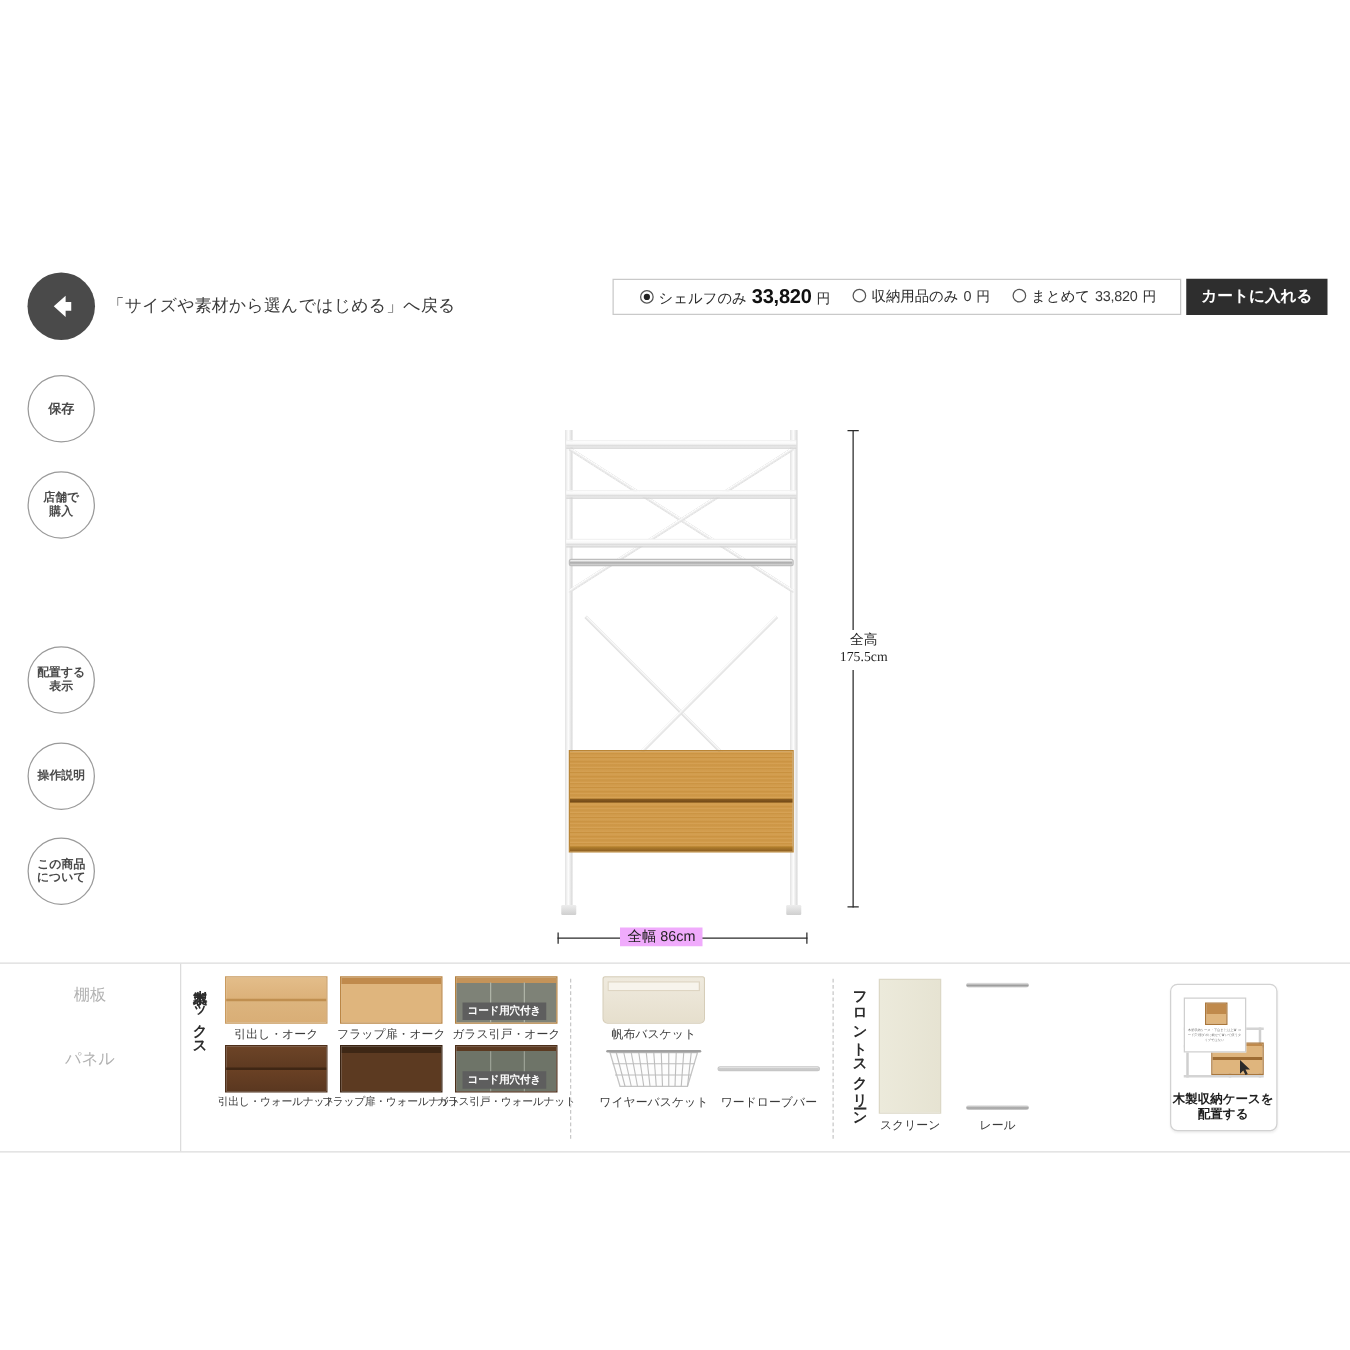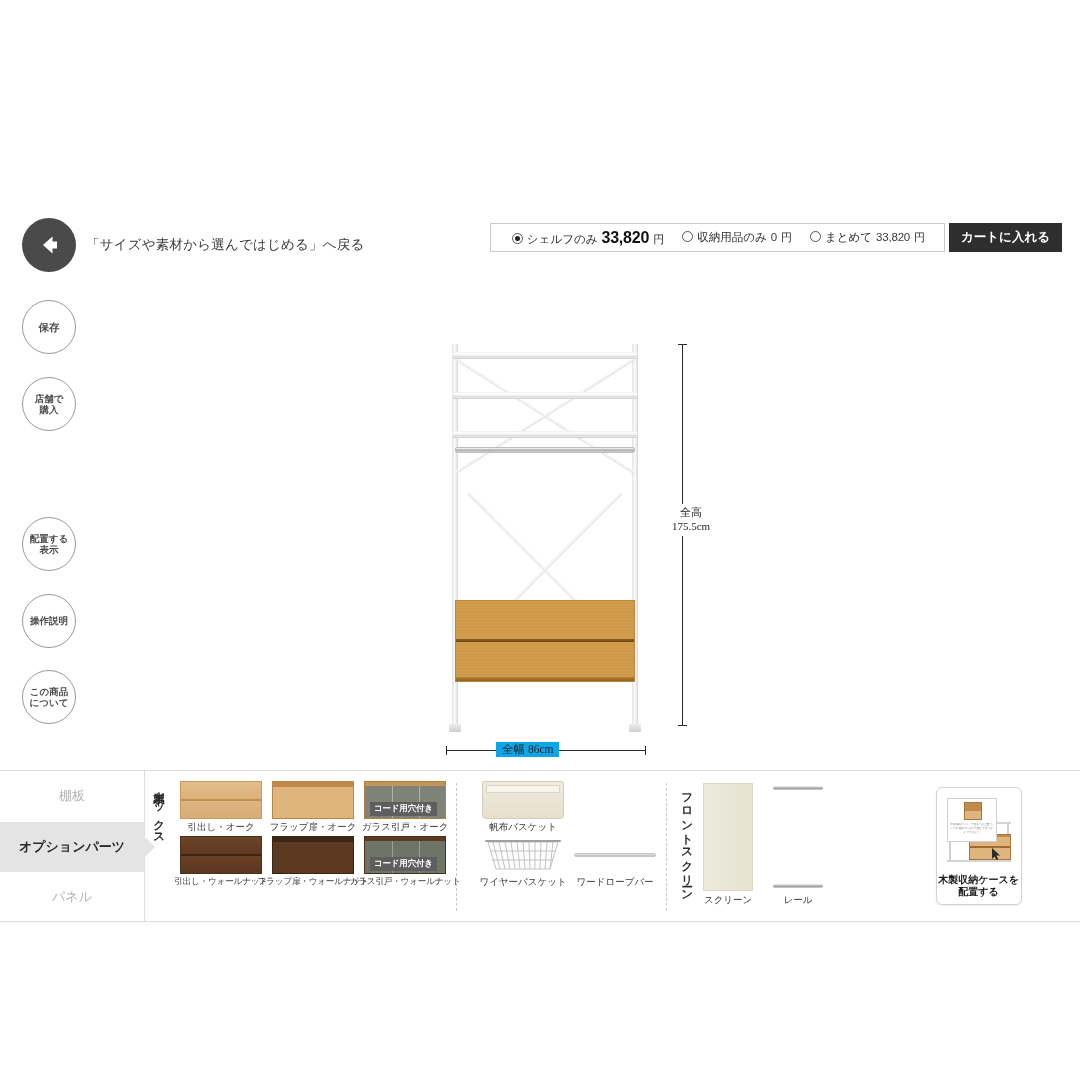--- a/index.html
+++ b/index.html
@@ -107,22 +107,22 @@
   .dim-v .cap.t { top: 0; } .dim-v .cap.b { bottom: 0; }
   .dim-v-label {
     position: absolute; left: 660px; top: 232px; width: 62px; text-align: center;
     font-family: "Liberation Serif", "DejaVu Serif", serif;
     font-size: 11px; color: #1f1f1f; line-height: 1.25; background: #fff; padding: 2px 0;
   }
   .dim-h { position: absolute; left: 446px; top: 478px; width: 200px; height: 1px; background: #2a2a2a; }
   .dim-h .cap { position: absolute; top: -4px; width: 1px; height: 9px; background: #2a2a2a; }
   .dim-h .cap.l { left: 0; } .dim-h .cap.r { right: 0; }
   .dim-h-label {
-    position: absolute; left: 496px; top: 470px; background: #0ea5e9; padding: 0 6px;
-    font-family: Liberation Serif, serif; font-size: 11.5px; color: #1f1f1f;
+    position: absolute; left: 496px; top: 470px; background: #f0abfc; padding: 0 6px;
+    font-family: Liberation Sans, sans-serif; font-size: 11.5px; color: #1f1f1f;
   }
 
   
   #bottombar {
     position: absolute; left: 0; top: 738px; width: 1080px; height: 152px;
     border-top: 1px solid #dcdcdc; border-bottom: 1px solid #dcdcdc; background: #fff;
     display: flex;
   }
 
   .tabs { width: 145px; flex: 0 0 145px; border-right: 1px solid #dcdcdc; position: relative; }
@@ -342,23 +342,20 @@
       <span class="cap r"></span>
     </div>
     <div class="dim-h-label">全幅 86cm</div>
   </div>
 
   <div id="bottombar">
 
     <div class="tabs">
       <div class="tab">
         <span>棚板</span>
-      </div>
-      <div class="tab active">
-        <span>オプションパーツ</span>
       </div>
       <div class="tab">
         <span>パネル</span>
       </div>
     </div>
 
     <div class="group dashed">
       <div class="vtitle">木製ボックス</div>
       <div class="grid2">
 

